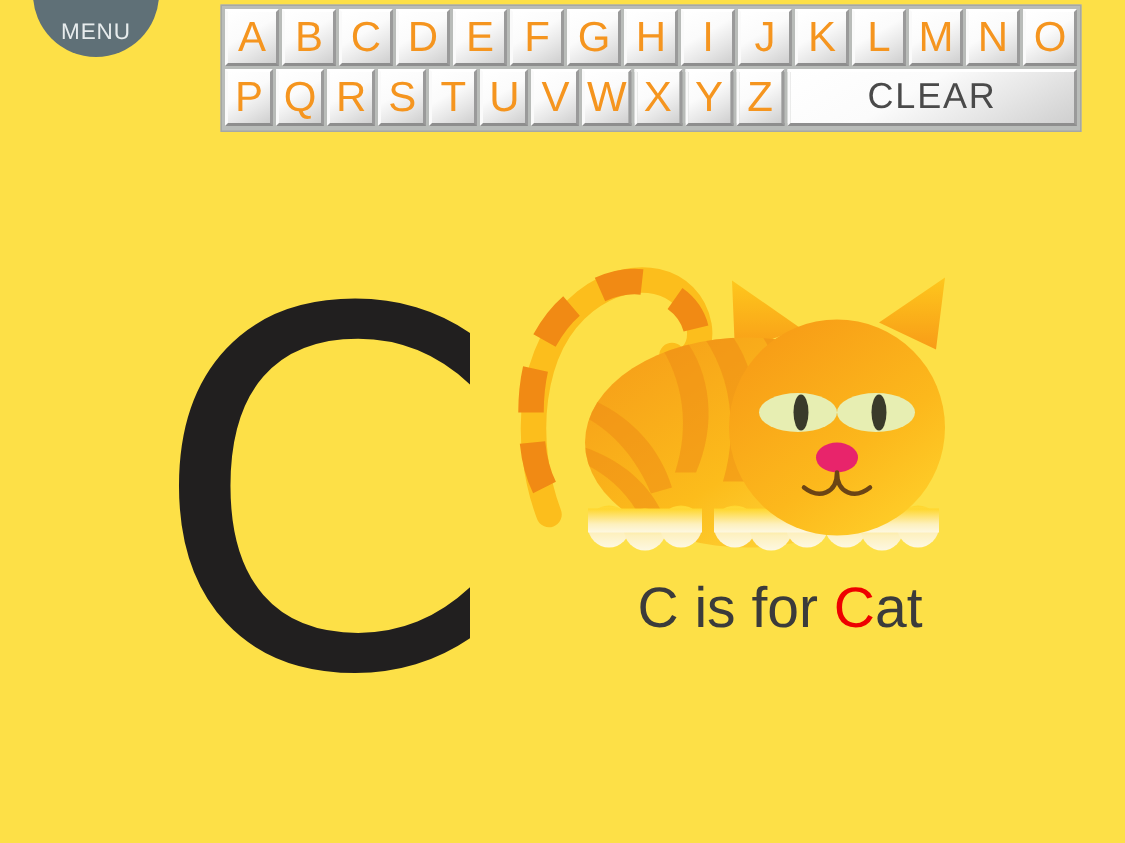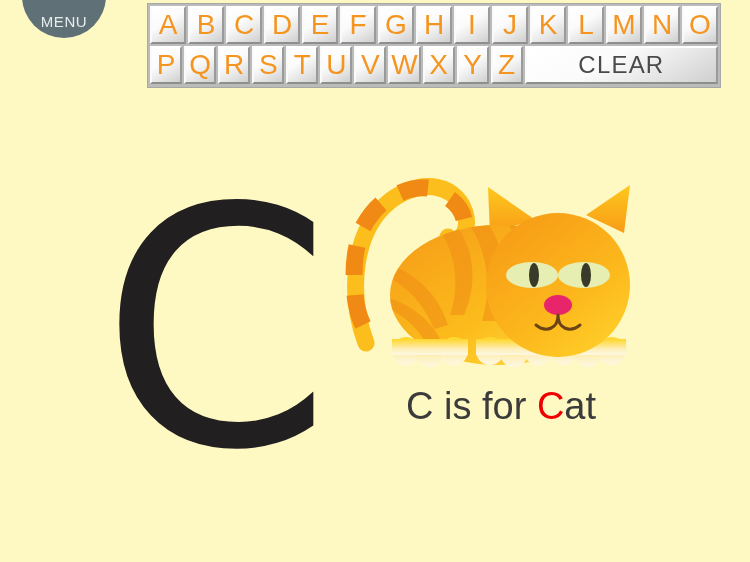--- a/index.html
+++ b/index.html
@@ -2,21 +2,21 @@
 <html><head>
 <meta charset="utf-8">
 <style>
   * { margin:0; padding:0; box-sizing:border-box; }
   html, body {
     width:750px; height:562px; overflow:hidden;
     font-family:"Liberation Sans", sans-serif;
   }
   #app {
     position:relative; width:750px; height:562px;
-    background:#fef9c3;
+    background:#fde047;
   }
 
   
   #menu-button {
     position:absolute; left:22px; top:-26px;
     width:84px; height:64px;
     background:#5f7077;
     border-radius:0 0 42px 42px;
     display:flex; align-items:flex-end; justify-content:center;
     padding-bottom:8px;
@@ -62,21 +62,21 @@
     color:#211f1f;
     font-size:330px; line-height:1;
     font-family:"DejaVu Sans", sans-serif;
     font-weight:400;
   }
   #illustration {
     position:absolute; left:338px; top:55px;
     width:330px; height:210px;
   }
   #caption {
-    position:absolute; left:336px; top:265px; width:330px;
+    position:absolute; left:355px; top:265px; width:330px;
     text-align:center;
     font-size:38px; color:#3b3b3b; white-space:nowrap;
   }
   #caption .hl { color:#ee0000; }
 </style>
 </head>
 <body>
 
 <div id="app">
 

